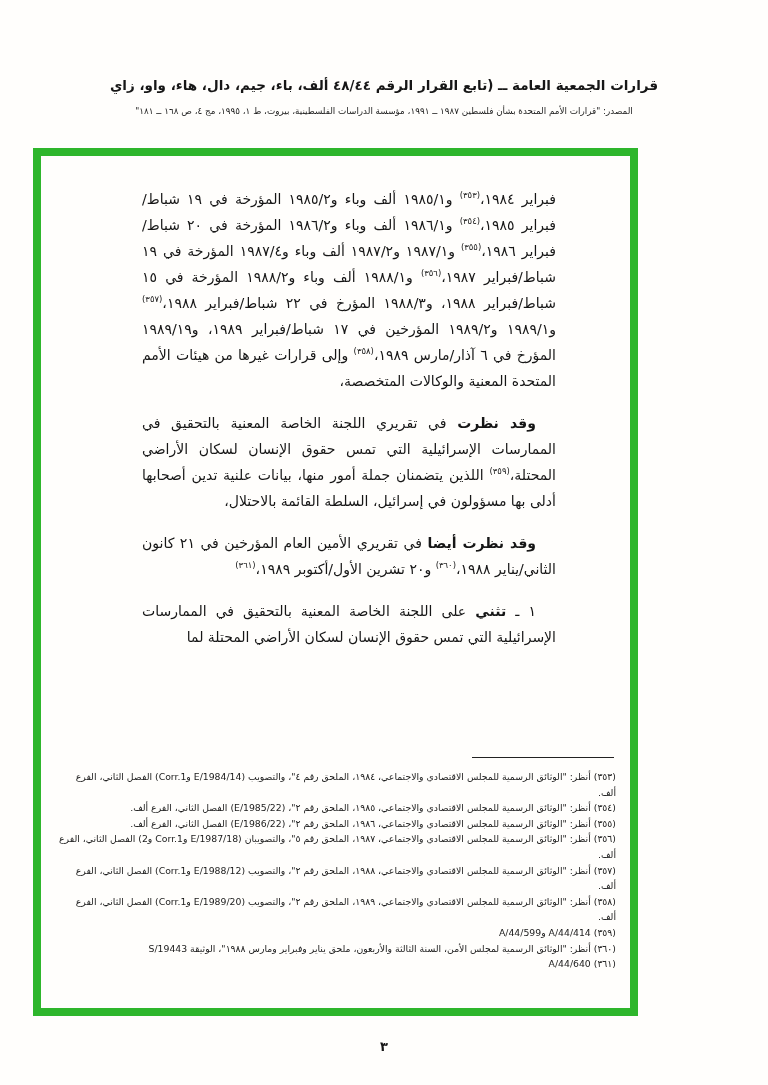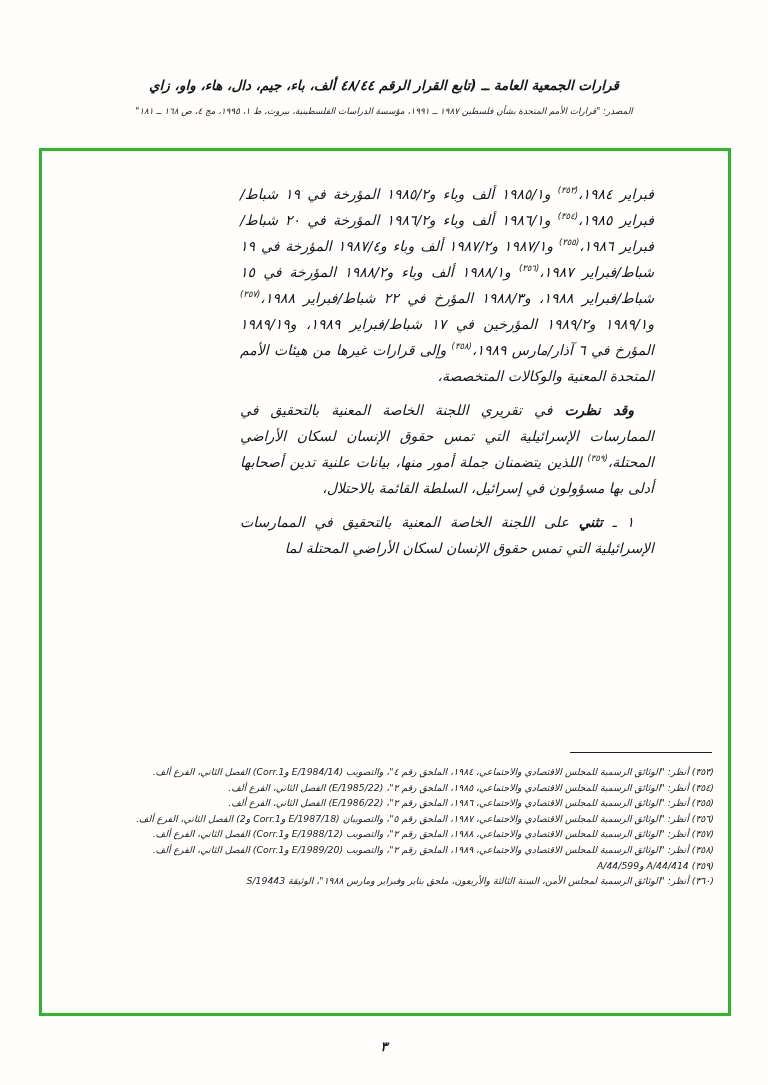--- a/index.html
+++ b/index.html
@@ -1,15 +1,15 @@
 <!DOCTYPE html>
 <html lang="ar" dir="rtl"><head>
 <meta charset="utf-8">
 <style>
-  * { margin: 0; padding: 0; box-sizing: border-box; font-style: italic; }
+  * { margin: 0; padding: 0; box-sizing: border-box; }
   html, body { background: #ffffff; }
   .page {
     position: relative;
     width: 768px;
     height: 1085px;
     background: #fffefc;
     font-family: "DejaVu Sans", sans-serif;
     direction: rtl;
     color: #161616;
     overflow: hidden;
@@ -23,35 +23,35 @@
   }
   .header-source {
     position: absolute;
     top: 106px; left: 0; right: 0;
     text-align: center;
     font-size: 8.8px;
     color: #1d1d1d;
   }
   .frame {
     position: absolute;
-    left: 39px; top: 148px;
-    width: 692px; height: 868px;
-    border: 3px solid #ef4444;
+    left: 33px; top: 148px;
+    width: 605px; height: 868px;
+    border: 8px solid #ef4444;
     background: #fffefc;
   }
   .body-text {
     position: absolute;
     top: 30px; right: 74px;
     width: 414px;
     font-size: 14px;
     line-height: 26px;
     text-align: justify;
   }
   .para { margin-bottom: 8px; }
-  .para.indent { text-indent: 20px; }
+  .para.indent { text-indent: 20px; margin-top: 16px; }
   .para.space-before { }
   .bold { font-weight: bold; }
   .body-text sup {
     font-size: 8.5px;
     vertical-align: super;
     line-height: 0;
   }
   .fn-sep {
     position: absolute;
     top: 601px; right: 16px;
@@ -83,33 +83,35 @@
 
   <div class="header-title">قرارات الجمعية العامة ــ (تابع القرار الرقم ٤٨/٤٤ ألف، باء، جيم، دال، هاء، واو، زاي</div>
 
   <div class="header-source">المصدر: "قرارات الأمم المتحدة بشأن فلسطين ١٩٨٧ ــ ١٩٩١، مؤسسة الدراسات الفلسطينية، بيروت، ط ١، ١٩٩٥، مج ٤، ص ١٦٨ ــ ١٨١"</div>
 
   <div class="frame" style="border-color: rgb(46, 182, 44);">
 
     <div class="body-text">
         <p class="para"><span>فبراير ١٩٨٤،<sup>(٣٥٣)</sup> و١٩٨٥/١ ألف وباء و١٩٨٥/٢ المؤرخة في ١٩ شباط/فبراير ١٩٨٥،<sup>(٣٥٤)</sup> و١٩٨٦/١ ألف وباء و١٩٨٦/٢ المؤرخة في ٢٠ شباط/فبراير ١٩٨٦،<sup>(٣٥٥)</sup> و١٩٨٧/١ و١٩٨٧/٢ ألف وباء و١٩٨٧/٤ المؤرخة في ١٩ شباط/فبراير ١٩٨٧،<sup>(٣٥٦)</sup> و١٩٨٨/١ ألف وباء و١٩٨٨/٢ المؤرخة في ١٥ شباط/فبراير ١٩٨٨، و١٩٨٨/٣ المؤرخ في ٢٢ شباط/فبراير ١٩٨٨،<sup>(٣٥٧)</sup> و١٩٨٩/١ و١٩٨٩/٢ المؤرخين في ١٧ شباط/فبراير ١٩٨٩، و١٩٨٩/١٩ المؤرخ في ٦ آذار/مارس ١٩٨٩،<sup>(٣٥٨)</sup> وإلى قرارات غيرها من هيئات الأمم المتحدة المعنية والوكالات المتخصصة،</span></p>
         <p class="para indent"><span class="bold">وقد نظرت</span><span> في تقريري اللجنة الخاصة المعنية بالتحقيق في الممارسات الإسرائيلية التي تمس حقوق الإنسان لسكان الأراضي المحتلة،<sup>(٣٥٩)</sup> اللذين يتضمنان جملة أمور منها، بيانات علنية تدين أصحابها أدلى بها مسؤولون في إسرائيل، السلطة القائمة بالاحتلال،</span></p>
+        <p class="para indent"><span class="bold">وقد نظرت أيضا</span><span> في تقريري الأمين العام المؤرخين في ٢١ كانون الثاني/يناير ١٩٨٨،<sup>(٣٦٠)</sup> و٢٠ تشرين الأول/أكتوبر ١٩٨٩،<sup>(٣٦١)</sup></span></p>
         <p class="para indent space-before"><span>١ ـ </span><span class="bold">تثني</span><span> على اللجنة الخاصة المعنية بالتحقيق في الممارسات الإسرائيلية التي تمس حقوق الإنسان لسكان الأراضي المحتلة لما</span></p>
       </div>
 
     <div class="fn-sep"></div>
 
     <div class="footnotes">
         <div class="fn"><span class="fn-num">(٣٥٣) </span><span>أنظر: "الوثائق الرسمية للمجلس الاقتصادي والاجتماعي، ١٩٨٤، الملحق رقم ٤"، والتصويب (E/1984/14 وCorr.1) الفصل الثاني، الفرع ألف.</span></div>
         <div class="fn"><span class="fn-num">(٣٥٤) </span><span>أنظر: "الوثائق الرسمية للمجلس الاقتصادي والاجتماعي، ١٩٨٥، الملحق رقم ٢"، (E/1985/22) الفصل الثاني، الفرع ألف.</span></div>
         <div class="fn"><span class="fn-num">(٣٥٥) </span><span>أنظر: "الوثائق الرسمية للمجلس الاقتصادي والاجتماعي، ١٩٨٦، الملحق رقم ٢"، (E/1986/22) الفصل الثاني، الفرع ألف.</span></div>
         <div class="fn"><span class="fn-num">(٣٥٦) </span><span>أنظر: "الوثائق الرسمية للمجلس الاقتصادي والاجتماعي، ١٩٨٧، الملحق رقم ٥"، والتصويبان (E/1987/18 وCorr.1 و2) الفصل الثاني، الفرع ألف.</span></div>
         <div class="fn"><span class="fn-num">(٣٥٧) </span><span>أنظر: "الوثائق الرسمية للمجلس الاقتصادي والاجتماعي، ١٩٨٨، الملحق رقم ٢"، والتصويب (E/1988/12 وCorr.1) الفصل الثاني، الفرع ألف.</span></div>
         <div class="fn"><span class="fn-num">(٣٥٨) </span><span>أنظر: "الوثائق الرسمية للمجلس الاقتصادي والاجتماعي، ١٩٨٩، الملحق رقم ٢"، والتصويب (E/1989/20 وCorr.1) الفصل الثاني، الفرع ألف.</span></div>
         <div class="fn"><span class="fn-num">(٣٥٩) </span><span>A/44/414 وA/44/599</span></div>
         <div class="fn"><span class="fn-num">(٣٦٠) </span><span>أنظر: "الوثائق الرسمية لمجلس الأمن، السنة الثالثة والأربعون، ملحق يناير وفبراير ومارس ١٩٨٨"، الوثيقة S/19443</span></div>
+        <div class="fn"><span class="fn-num">(٣٦١) </span><span>A/44/640</span></div>
       </div>
 
   </div>
 
   <div class="page-number">٣</div>
 
 </div>
 
 </body></html>

